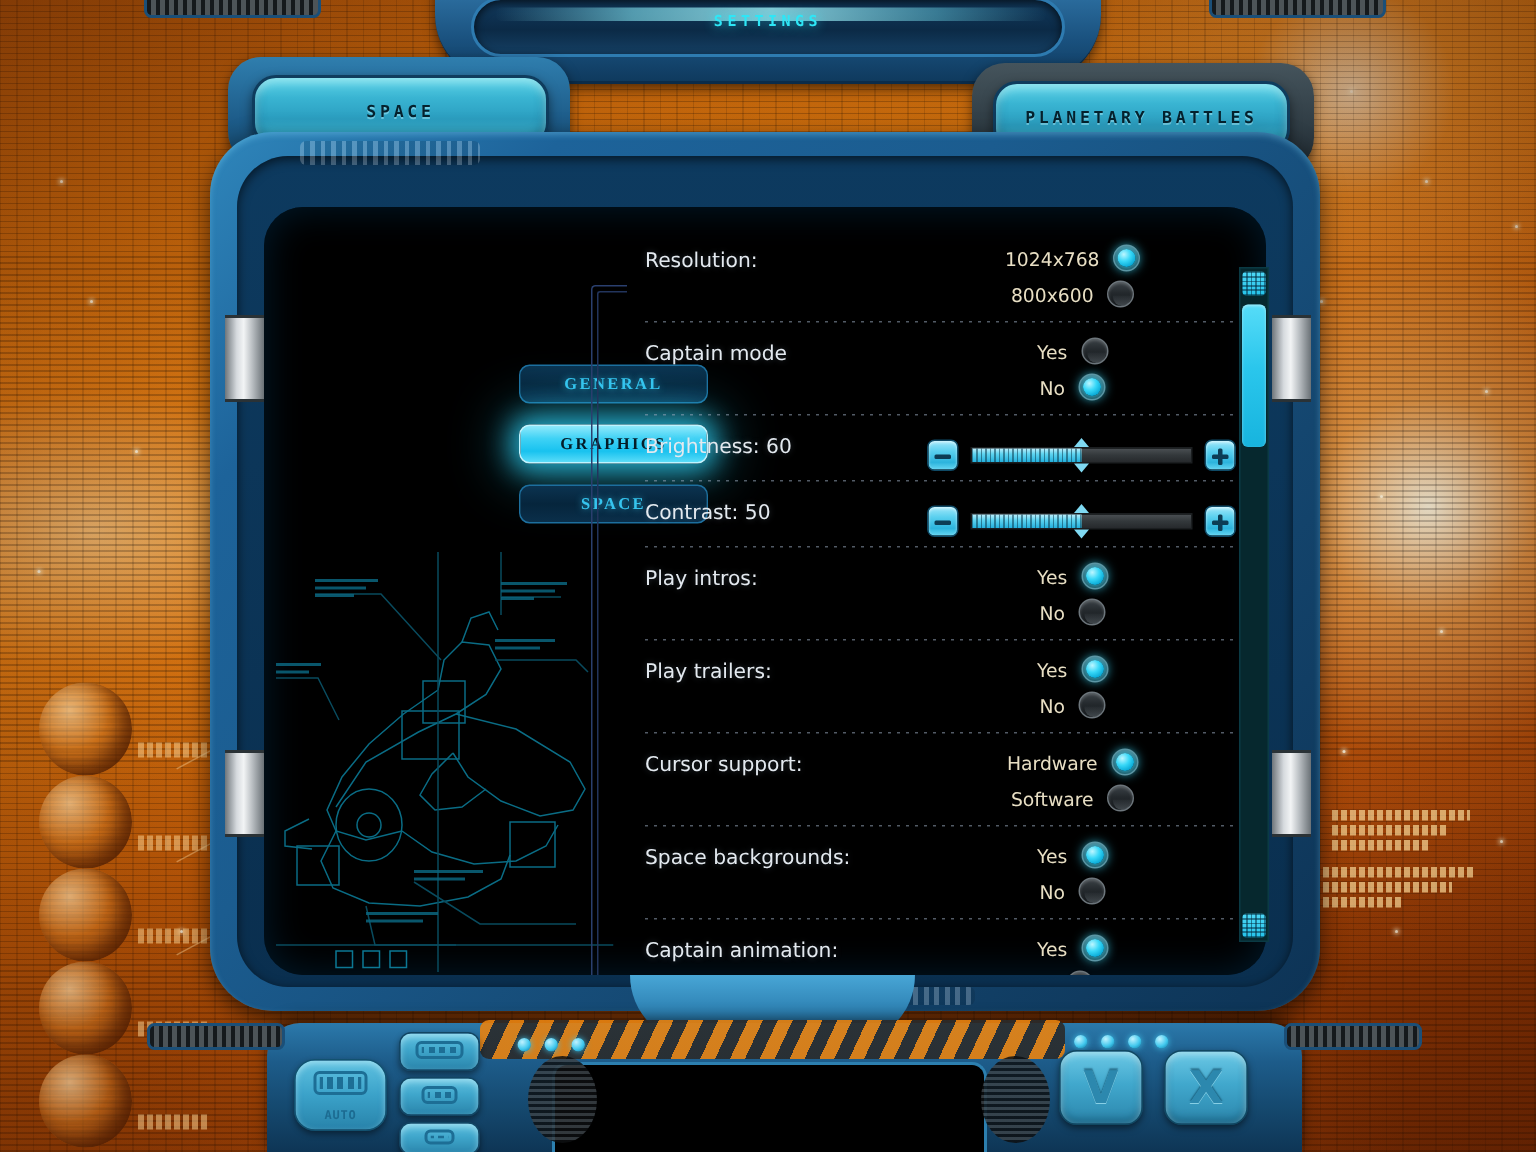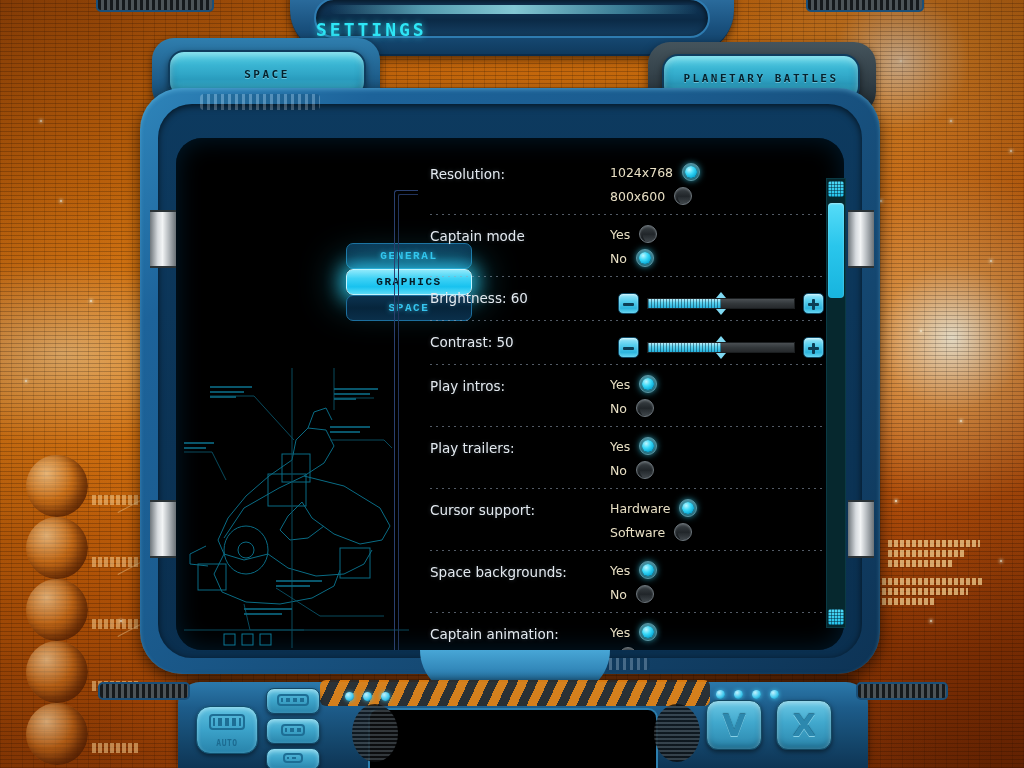--- a/index.html
+++ b/index.html
@@ -69,22 +69,22 @@
     box-shadow: 0 3px 8px rgba(0,0,0,0.55);
   }
   .top-console-inner {
     position: absolute; left: 24px; top: 38px; width: 396px; height: 40px;
     border-radius: 20px;
     background: linear-gradient(180deg, #123a5e 0%, #0b2a46 55%, #153f63 100%);
     border: 2px solid #2e7bb0;
     box-shadow: inset 0 2px 6px rgba(0,0,0,0.7);
   }
   .settings-title {
-    position: absolute; left: 0; right: 0; top: 19px; 
-    color: #2ee6f6; font-size: 18px; font-weight: bold; letter-spacing: 3px;
+    position: absolute; left: 0; right: 0; top: 9px; text-align: center;
+    color: #2ee6f6; font-size: 10px; font-weight: bold; letter-spacing: 3px;
     font-family: "DejaVu Sans Mono", monospace;
     text-shadow: 0 0 7px rgba(45,230,246,0.9);
   }
   .title-sheen {
     position: absolute; left: 14px; top: 5px; width: 368px; height: 9px; border-radius: 6px;
     background: linear-gradient(90deg, rgba(80,220,240,0) 0%, rgba(140,240,250,0.55) 25%, rgba(170,250,255,0.75) 50%, rgba(120,230,245,0.4) 80%, rgba(80,220,240,0) 100%);
   }
 
   .vent {
     position: absolute; height: 26px; border-radius: 5px;
@@ -144,24 +144,24 @@
   .hinge.left { left: 150px; }
   .hinge.right { left: 848px; }
   .notch {
     position: absolute; border-radius: 4px;
     background: repeating-linear-gradient(90deg, rgba(255,255,255,0.22) 0px, rgba(255,255,255,0.22) 3px, rgba(0,0,0,0.1) 3px, rgba(0,0,0,0.1) 7px);
   }
 
   
   .nav { position: absolute; left: 170px; top: 105px; width: 126px; }
   .nav-btn {
-    position: relative; width: 126px; height: 26px; 
+    position: relative; width: 126px; height: 26px; margin-bottom: 14px;
     border-radius: 7px;
     display: flex; align-items: center; justify-content: center;
-    font-family: Liberation Mono, monospace;
+    font-family: Liberation Serif, serif;
     font-size: 11px; font-weight: bold; letter-spacing: 1.6px;
   }
   .nav-btn.inactive {
     background: linear-gradient(180deg, #0b3350 0%, #06253c 50%, #0a2f4a 100%);
     border: 1px solid #1d6f9e;
     color: #36c4ee;
     text-shadow: 0 0 5px rgba(54,196,238,0.8);
   }
   .nav-btn.active {
     background: linear-gradient(180deg, #8fe9fb 0%, #3fd2f5 35%, #18c2ef 70%, #5adcf8 100%);
@@ -193,21 +193,21 @@
     position: absolute; left: 36px; right: 0; top: 0; height: 1px;
     background: repeating-linear-gradient(90deg, rgba(150,165,185,0.55) 0px, rgba(150,165,185,0.55) 2px, rgba(0,0,0,0) 2px, rgba(0,0,0,0) 6px);
   }
   .row-label {
     position: absolute; left: 36px; top: 14px;
     color: #e3e9ef; font-size: 13.5px;
     font-family: "DejaVu Sans", sans-serif;
     text-shadow: 0 0 4px rgba(180,210,240,0.25);
   }
   .opts { position: absolute; right: 6px; top: 8px; width: 210px; }
-  .opt { display: flex; align-items: center; justify-content: flex-start; height: 24px; }
+  .opt { display: flex; align-items: center; justify-content: center; height: 24px; }
   .opt-label {
     color: #e8dfc4; font-size: 12.5px; margin-right: 9px;
     font-family: "DejaVu Sans", sans-serif;
   }
   .radio {
     width: 18px; height: 18px; border-radius: 50%; flex: 0 0 18px;
     background: linear-gradient(180deg, #3b4247 0%, #24292d 45%, #14181b 100%);
     border: 1px solid #6d767c;
     box-shadow: inset 0 1px 2px rgba(255,255,255,0.2), 0 1px 2px rgba(0,0,0,0.8);
     position: relative;

